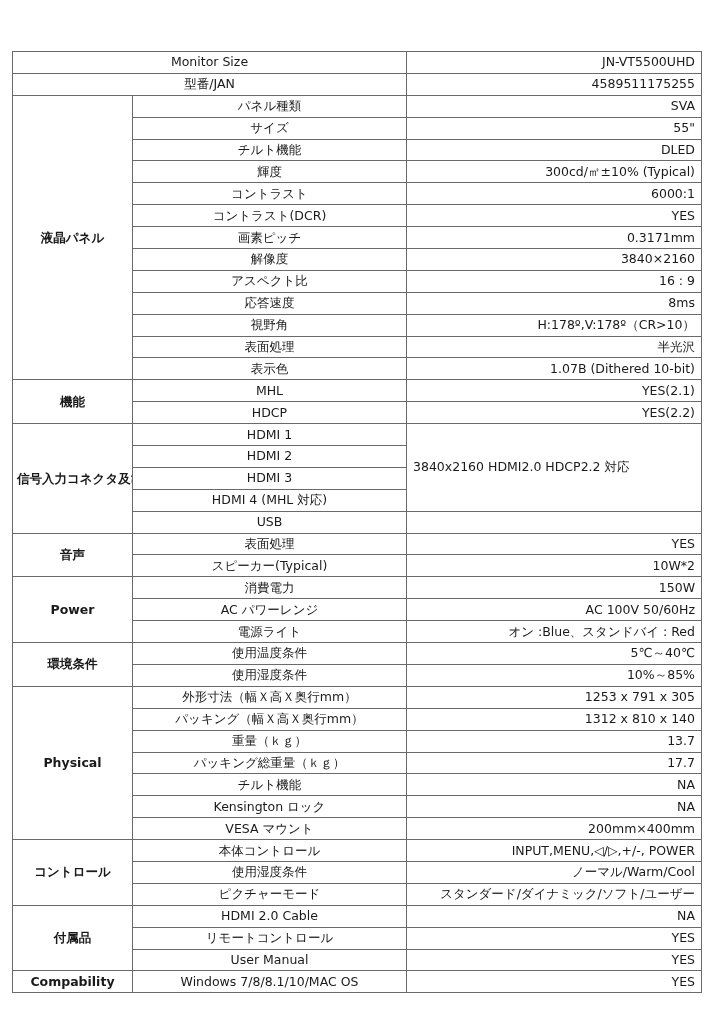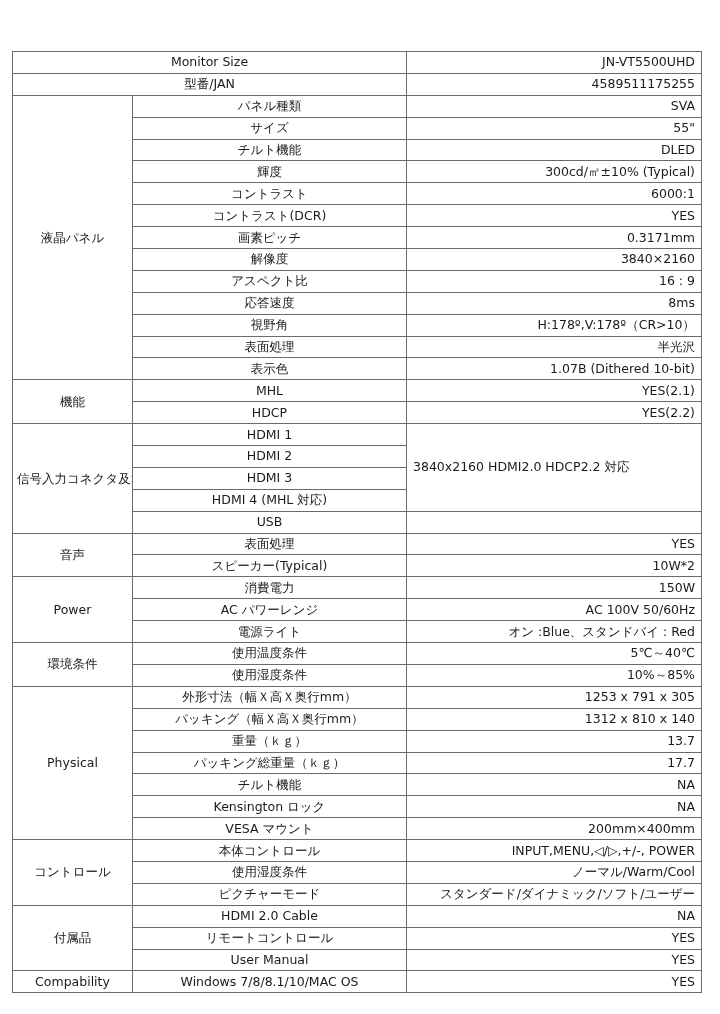--- a/index.html
+++ b/index.html
@@ -8,21 +8,21 @@
     position:absolute; left:12px; top:32px;
     width:689px; border-collapse:collapse; table-layout:fixed;
     font-size:12.5px;
     margin-top:19px;
   }
   table.spec td {
     border:1px solid #6a6a6a;
     height:20.9px; padding:0 6px; line-height:14px;
     white-space:nowrap; overflow:hidden;
   }
-  td.cat { text-align:center; white-space:normal; }
+  td.cat { text-align:center; white-space:normal;font-weight:bold; }
   td.item { text-align:center; }
   td.val { text-align:right; }
   td.merged-val { text-align:left; white-space:pre-line; line-height:14px; }
   td.top-label { text-align:center; }
   col.c1 { width:120px; }
   col.c2 { width:274px; }
   col.c3 { width:295px; }
 </style>
 </head>
 <body>

